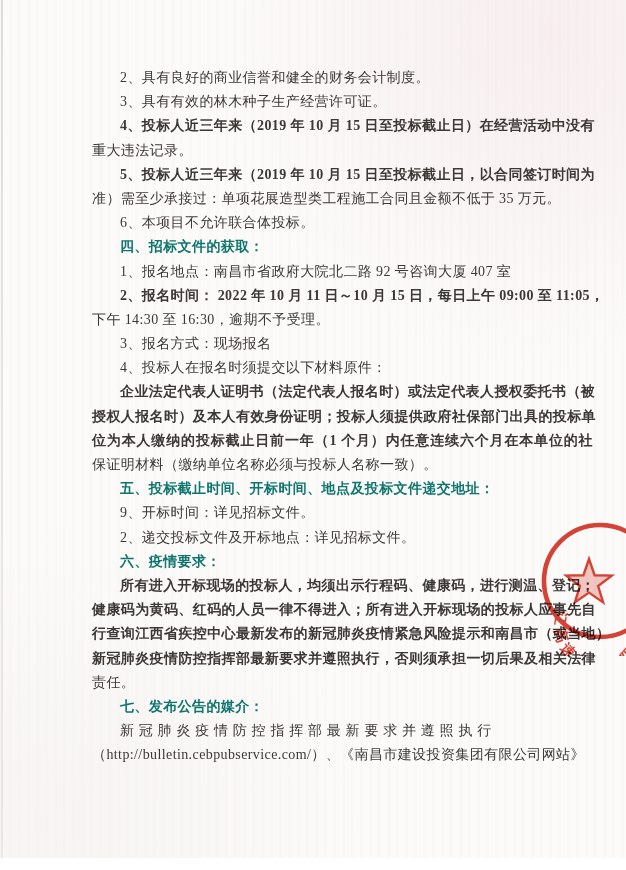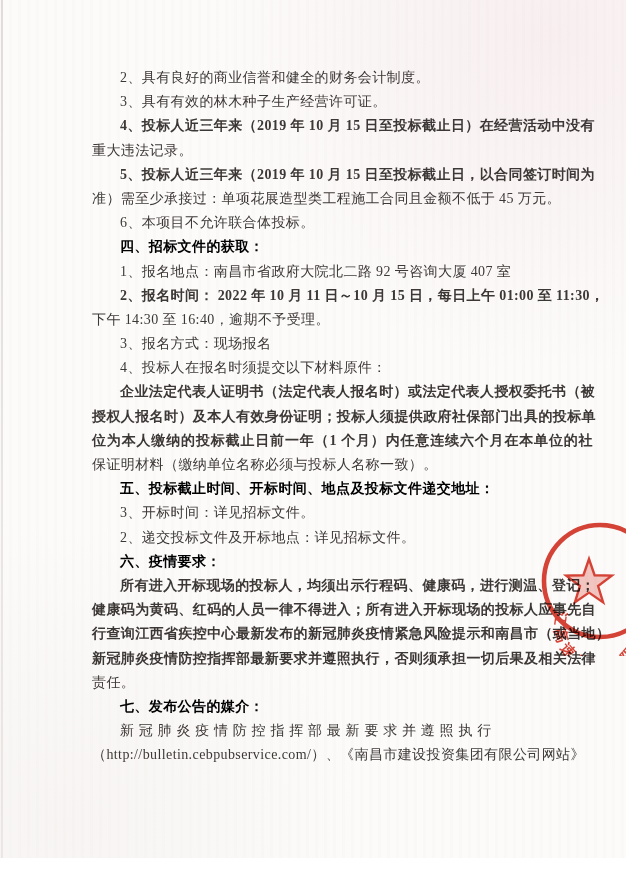--- a/index.html
+++ b/index.html
@@ -27,21 +27,21 @@
   }
   .doc {
     position:absolute; left:92px; top:66px; width:501px;
     color:#3c3836;
     font-size:14px; line-height:24.2px;
     letter-spacing:0.4px;
   }
   .line { height:24.2px; white-space:nowrap; }
   .line.indent { padding-left:28px; }
   .line.justify { text-align:justify; text-align-last:justify;font-weight:bold; }
-  .line.bold { font-weight:bold; color:#000000; }
+  .line.bold { font-weight:bold; color:#0f766e; }
   .line.spread { letter-spacing:4.8px; }
   .seal {
     position:absolute; left:538px; top:511px;
     mix-blend-mode:multiply; opacity:0.95;
   }
   .seal .ring { fill:none; stroke:var(--seal-color,#d63a2c); stroke-width:4.6px; }
   .seal .star { fill:rgba(219,62,46,0.30); stroke:var(--seal-color,#d63a2c); stroke-width:2.4px; stroke-linejoin:miter; }
   .seal .arc-path { fill:none; stroke:none; }
   .seal text {
     fill:var(--seal-color,#d63a2c);
@@ -66,47 +66,47 @@
       <div class="line indent">2、具有良好的商业信誉和健全的财务会计制度。</div>
 
       <div class="line indent">3、具有有效的林木种子生产经营许可证。</div>
 
       <div class="line indent justify">4、投标人近三年来（2019 年 10 月 15 日至投标截止日）在经营活动中没有</div>
 
       <div class="line">重大违法记录。</div>
 
       <div class="line indent justify">5、投标人近三年来（2019 年 10 月 15 日至投标截止日，以合同签订时间为</div>
 
-      <div class="line">准）需至少承接过：单项花展造型类工程施工合同且金额不低于 45 万元。</div>
+      <div class="line">准）需至少承接过：单项花展造型类工程施工合同且金额不低于 35 万元。</div>
 
       <div class="line indent">6、本项目不允许联合体投标。</div>
 
       <div class="line bold indent">四、招标文件的获取：</div>
 
       <div class="line indent">1、报名地点：南昌市省政府大院北二路 92 号咨询大厦 407 室</div>
 
-      <div class="line indent justify">2、报名时间： 2022 年 10 月 11 日～10 月 15 日，每日上午 01:00 至 11:30，</div>
+      <div class="line indent justify">2、报名时间： 2022 年 10 月 11 日～10 月 15 日，每日上午 09:00 至 11:05，</div>
 
-      <div class="line">下午 14:30 至 16:40，逾期不予受理。</div>
+      <div class="line">下午 14:30 至 16:30，逾期不予受理。</div>
 
       <div class="line indent">3、报名方式：现场报名</div>
 
       <div class="line indent">4、投标人在报名时须提交以下材料原件：</div>
 
       <div class="line indent justify">企业法定代表人证明书（法定代表人报名时）或法定代表人授权委托书（被</div>
 
       <div class="line justify">授权人报名时）及本人有效身份证明；投标人须提供政府社保部门出具的投标单</div>
 
       <div class="line justify">位为本人缴纳的投标截止日前一年（1 个月）内任意连续六个月在本单位的社</div>
 
       <div class="line">保证明材料（缴纳单位名称必须与投标人名称一致）。</div>
 
       <div class="line bold indent">五、投标截止时间、开标时间、地点及投标文件递交地址：</div>
 
-      <div class="line indent">3、开标时间：详见招标文件。</div>
+      <div class="line indent">9、开标时间：详见招标文件。</div>
 
       <div class="line indent">2、递交投标文件及开标地点：详见招标文件。</div>
 
       <div class="line bold indent">六、疫情要求：</div>
 
       <div class="line indent justify">所有进入开标现场的投标人，均须出示行程码、健康码，进行测温、登记；</div>
 
       <div class="line justify">健康码为黄码、红码的人员一律不得进入；所有进入开标现场的投标人应事先自</div>
 
       <div class="line justify">行查询江西省疾控中心最新发布的新冠肺炎疫情紧急风险提示和南昌市（或当地）</div>

